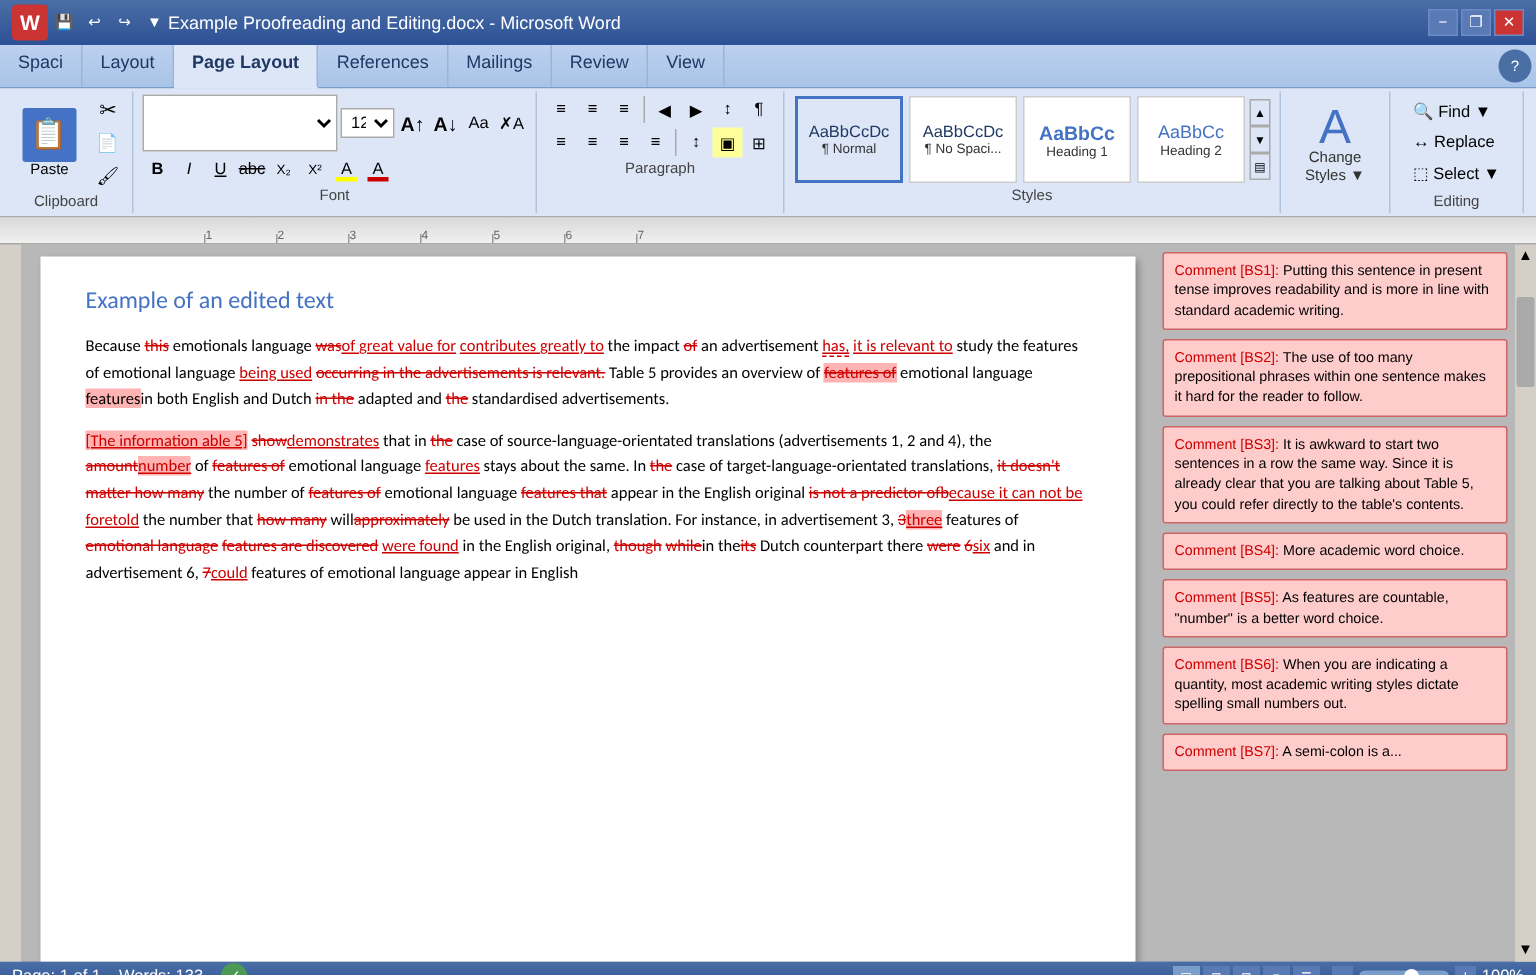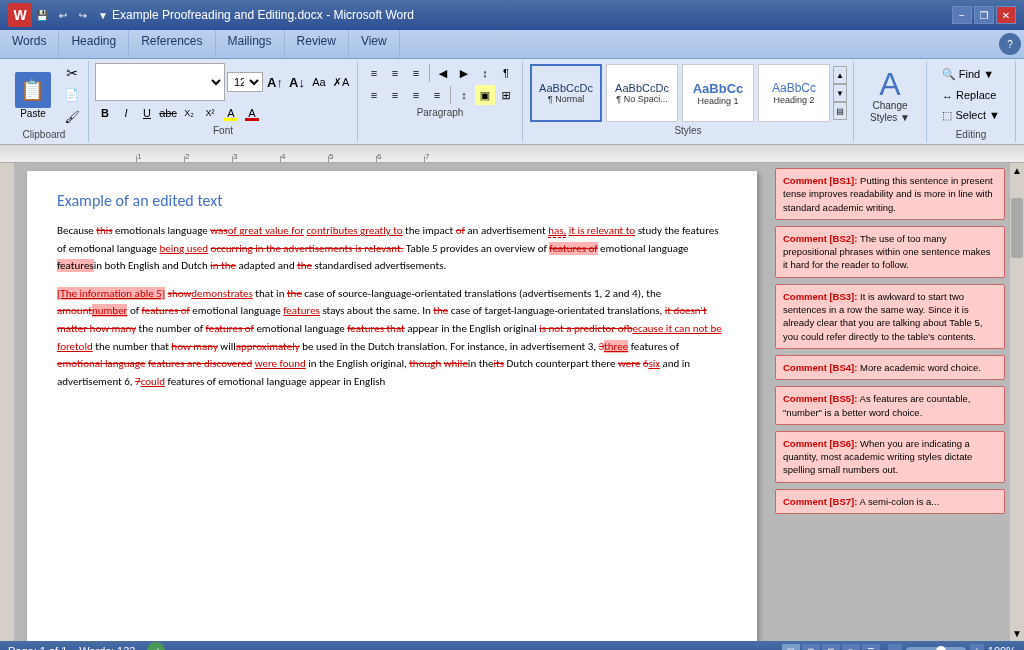--- a/index.html
+++ b/index.html
@@ -74,21 +74,21 @@
     .doc-title { color: #4472c4; font-size: 16px; font-weight: normal; margin-bottom: 12px; font-family: Calibri, sans-serif; }
     .doc-para { font-size: 11px; line-height: 1.6; font-family: Calibri, sans-serif; color: #000; margin-bottom: 10px; }
     .inserted { color: #cc0000; text-decoration: underline; }
     .deleted { text-decoration: line-through; color: #cc0000; }
     .highlight-pink { background: #ffb3b3; }
     .underline-dashed { border-bottom: 1px dashed #cc0000; }
 
     
     .comments-panel { width: 240px; padding: 5px; display: flex; flex-direction: column; gap: 6px; overflow: hidden; }
     .comment-box { background: #ffcccc; border: 1px solid #cc6666; padding: 5px 7px; font-size: 9.5px; line-height: 1.4; border-radius: 2px; position: relative; }
-    .comment-label { font-weight: bold; color: #cc0000; }
+    .comment-label { font-weight: normal; color: #cc0000; }
 
     
     .status-bar { background: linear-gradient(to bottom, #4a6fa5, #2d5096); height: 20px; display: flex; align-items: center; padding: 0 8px; color: white; font-size: 11px; justify-content: space-between; }
     .status-left { display: flex; gap: 12px; align-items: center; }
     .status-right { display: flex; gap: 8px; align-items: center; }
     .zoom-bar { display: flex; align-items: center; gap: 4px; }
     .zoom-slider { width: 60px; height: 8px; background: #7a9dc9; border-radius: 4px; position: relative; }
     .zoom-slider-thumb { width: 10px; height: 10px; background: white; border-radius: 50%; position: absolute; top: -1px; left: 50%; }
 
     
@@ -115,22 +115,23 @@
   <div class="title-bar-title">Example Proofreading and Editing.docx - Microsoft Word</div>
   <div class="title-bar-controls">
     <button class="title-bar-btn">−</button>
     <button class="title-bar-btn">❐</button>
     <button class="title-bar-btn" style="background:#cc3333;">✕</button>
   </div>
 </div>
 
 <div class="ribbon">
   <div class="ribbon-tabs">
-    <div class="ribbon-tab">Words</div>
-    <div class="ribbon-tab">Heading</div>
+    <div class="ribbon-tab">Spaci</div>
+    <div class="ribbon-tab">Layout</div>
+    <div class="ribbon-tab active">Page Layout</div>
     <div class="ribbon-tab">References</div>
     <div class="ribbon-tab">Mailings</div>
     <div class="ribbon-tab">Review</div>
     <div class="ribbon-tab">View</div>
     <div style="flex:1;"></div>
     <div style="width:22px;height:22px;background:#4a6fa5;border-radius:50%;display:flex;align-items:center;justify-content:center;color:white;font-size:10px;cursor:pointer;margin:3px;">?</div>
   </div>
 
   <div class="ribbon-content">
 

